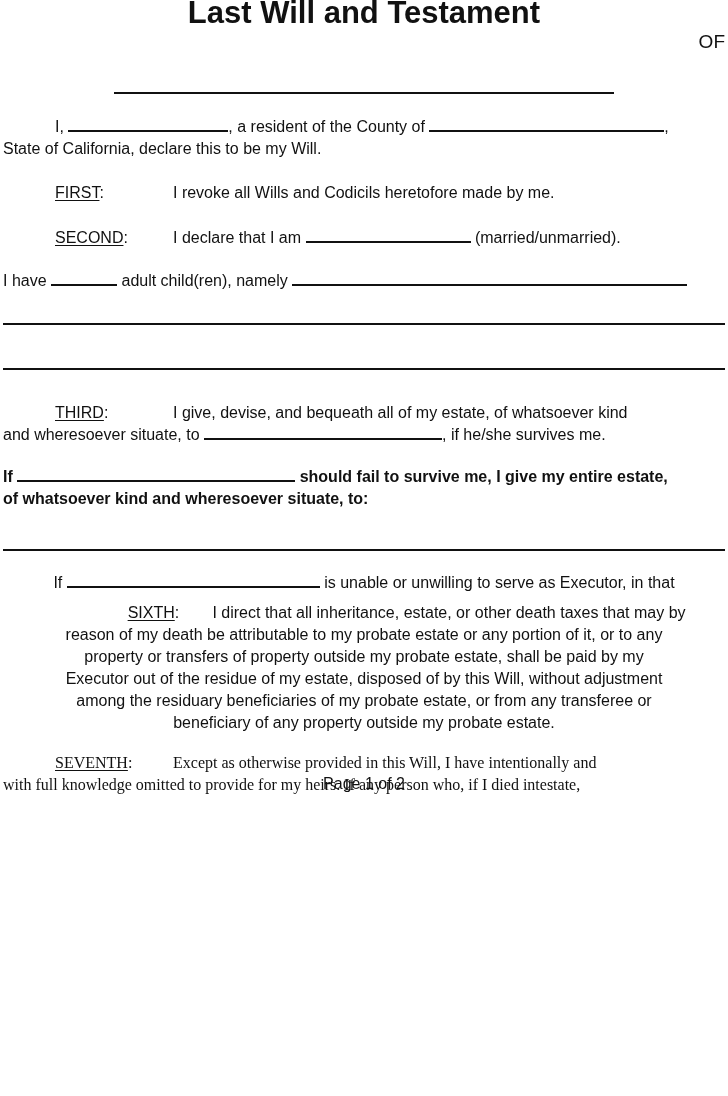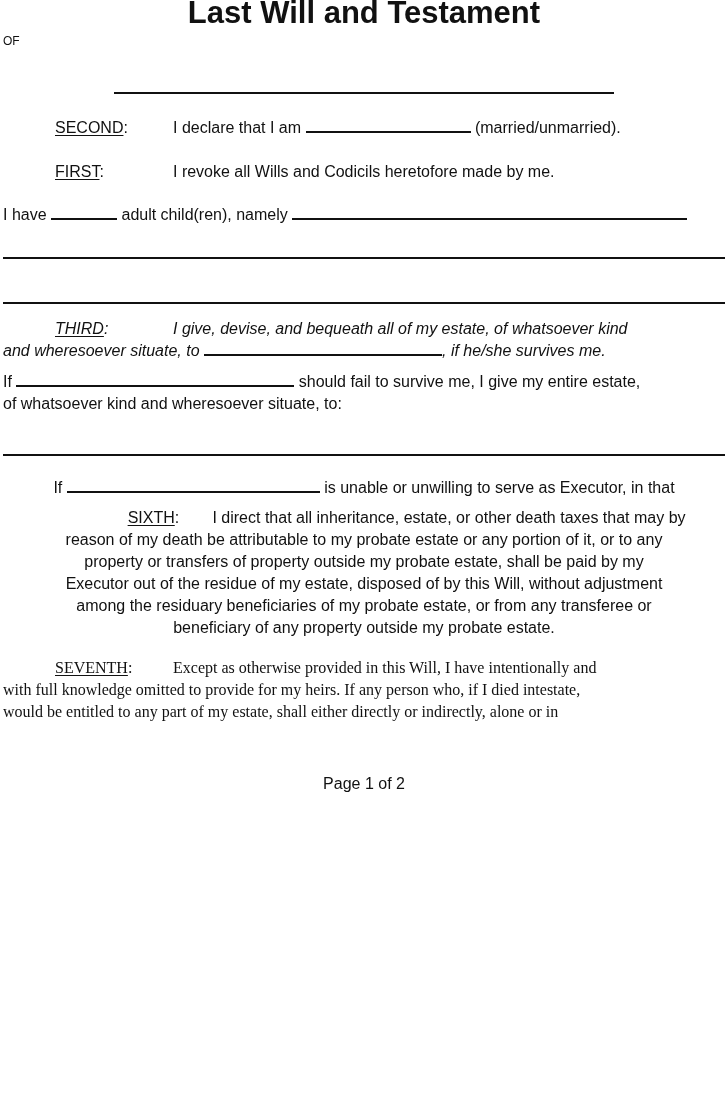--- a/index.html
+++ b/index.html
@@ -18,23 +18,23 @@
   }
   .doc-title {
     font-size: 31px;
     line-height: 33px;
     font-weight: bold;
     text-align: center;
     margin: -4px 0 0 0;
     letter-spacing: 0;
   }
   .doc-subtitle {
-    font-size: 12px;
+    font-size: 19px;
     line-height: 17px;
-    text-align: left;
+    text-align: right;
     margin-top: 4px;
   }
   .name-line {
     width: 500px;
     height: 0;
     border-bottom: 2px solid #111;
     margin: 42px auto 0 auto;
   }
   .para {
     margin: 0;
@@ -53,22 +53,22 @@
   .rule { height: 0; border-bottom: 2px solid #111; }
 
   
   p[data-name="opening-paragraph"]              { margin-top: 22px; }
   p[data-name="article-first"]                  { margin-top: 22px; }
   p[data-name="article-second"]                 { margin-top: 23px; }
   p[data-name="children-statement"]             { margin-top: 21px; }
   div[data-name="children-write-in-line-1"]     { margin-top: 31px; }
   div[data-name="children-write-in-line-2"]     { margin-top: 43px; }
   p[data-name="no-other-children-statement"]    { margin-top: 2px; }
-  p[data-name="article-third"]                  { margin-top: 14px; font-style: italic; }
-  p[data-name="contingent-beneficiary-clause"]  { margin-top: 9px; }
+  p[data-name="article-third"]                  { margin-top: 32px; }
+  p[data-name="contingent-beneficiary-clause"]  { margin-top: 20px; font-weight: bold; }
   div[data-name="contingent-write-in-line"]     { margin-top: 39px; }
   p[data-name="article-fourth"]                 { margin-top: 21px; }
   p[data-name="alternate-executor-condition"]   { margin-top: 21px; text-align: center; }
   p[data-name="alternate-executor-nomination"]  { margin-top: 21px; }
   p[data-name="article-fifth"]                  { margin-top: 20px; }
   p[data-name="article-sixth"]                  { margin-top: 8px; text-align: center; }
   p[data-name="article-seventh"]                { margin-top: 18px; font-family: Liberation Serif, serif; }
   .footer {
     position: absolute;
     left: 0; right: 0;
@@ -80,22 +80,23 @@
 </style>
 </head>
 <body>
 
 <div class="page" data-name="will-document-page">
   <h1 class="doc-title" data-name="document-title">Last Will and Testament</h1>
   <div class="doc-subtitle" data-name="document-subtitle">OF</div>
   <div class="name-line" data-name="testator-name-line"></div>
 
   <div data-name="document-body">
+      <p class="para indent" data-name="opening-paragraph">I, <span class="blank" data-name="fill-in-blank" style="width: 160px;"></span>, a resident of the County of <span class="blank" data-name="fill-in-blank" style="width: 235px;"></span>,<br>State of California, declare this to be my Will.</p>
+      <p class="para indent" data-name="article-first"><span class="tabcell" data-name="article-label"><span class="lbl">FIRST</span>:</span>I revoke all Wills and Codicils heretofore made by me.</p>
       <p class="para indent" data-name="article-second"><span class="tabcell" data-name="article-label"><span class="lbl">SECOND</span>:</span>I declare that I am <span class="blank" data-name="fill-in-blank" style="width: 165px;"></span> (married/unmarried).</p>
-      <p class="para indent" data-name="article-first"><span class="tabcell" data-name="article-label"><span class="lbl">FIRST</span>:</span>I revoke all Wills and Codicils heretofore made by me.</p>
       <p class="para" data-name="children-statement">I have <span class="blank" data-name="fill-in-blank" style="width: 66px;"></span> adult child(ren), namely <span class="blank" data-name="fill-in-blank" style="width: 395px;"></span></p>
       <div class="rule" data-name="children-write-in-line-1"></div>
       <div class="rule" data-name="children-write-in-line-2"></div>
       <p class="para indent" data-name="article-third"><span class="tabcell" data-name="article-label"><span class="lbl">THIRD</span>:</span>I give, devise, and bequeath all of my estate, of whatsoever kind<br>and wheresoever situate, to <span class="blank" data-name="fill-in-blank" style="width: 238px;"></span>, if he/she survives me.</p>
       <p class="para" data-name="contingent-beneficiary-clause">If <span class="blank" data-name="fill-in-blank" style="width: 278px;"></span> should fail to survive me, I give my entire estate,<br>of whatsoever kind and wheresoever situate, to:</p>
       <div class="rule" data-name="contingent-write-in-line"></div>
       <p class="para" data-name="alternate-executor-condition">If <span class="blank" data-name="fill-in-blank" style="width: 253px;"></span> is unable or unwilling to serve as Executor, in that</p>
       <p class="para indent" data-name="article-sixth"><span class="tabcell" data-name="article-label"><span class="lbl">SIXTH</span>:</span>I direct that all inheritance, estate, or other death taxes that may by<br>reason of my death be attributable to my probate estate or any portion of it, or to any<br>property or transfers of property outside my probate estate, shall be paid by my<br>Executor out of the residue of my estate, disposed of by this Will, without adjustment<br>among the residuary beneficiaries of my probate estate, or from any transferee or<br>beneficiary of any property outside my probate estate.</p>
       <p class="para indent" data-name="article-seventh"><span class="tabcell" data-name="article-label"><span class="lbl">SEVENTH</span>:</span>Except as otherwise provided in this Will, I have intentionally and<br>with full knowledge omitted to provide for my heirs. If any person who, if I died intestate,<br>would be entitled to any part of my estate, shall either directly or indirectly, alone or in</p>
     </div>

